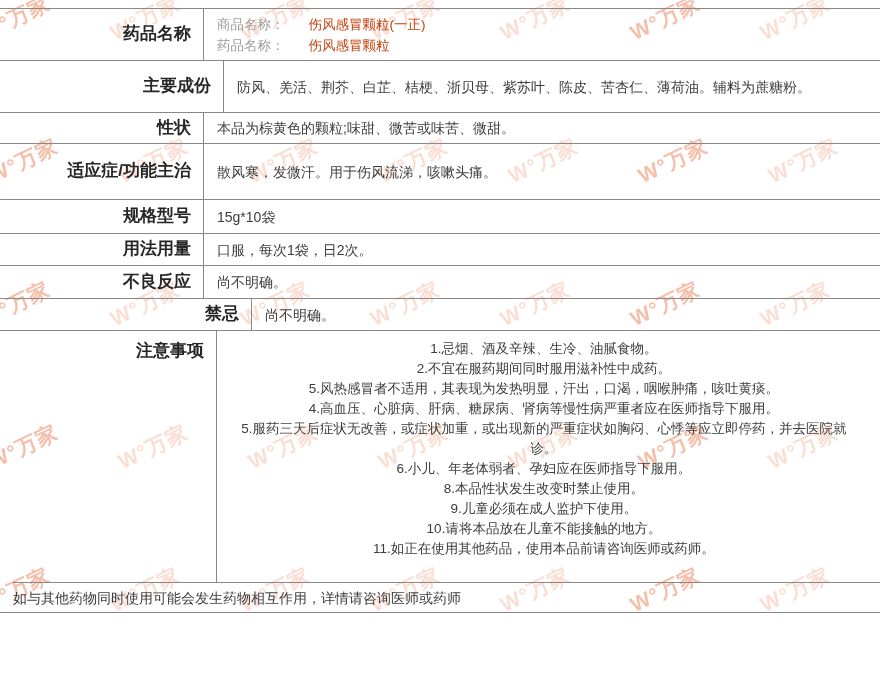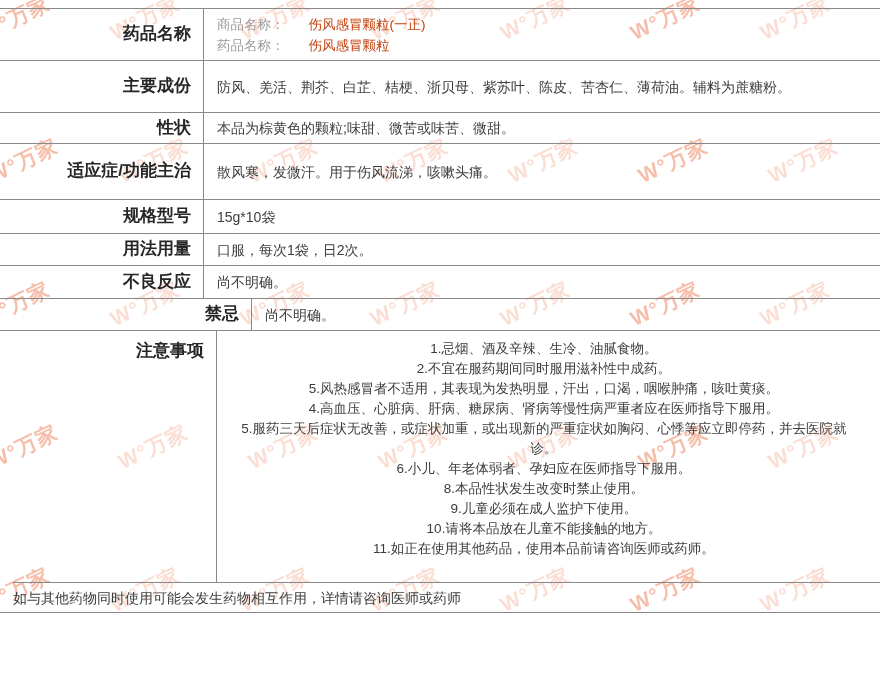--- a/index.html
+++ b/index.html
@@ -60,21 +60,21 @@
     display:flex;
     flex-direction:column;
     justify-content:center;
     padding:3px 22px 3px 13px;
     font-size:14px;
     color:#3c3c3c;
     line-height:20px;
   }
   
   .row-drug-name{height:52px;}
-  .row-ingredients{height:52px;}
+  .row-ingredients{height:52px;padding-left:20px;}
   .row-properties{height:31px;}
   .row-indications{height:56px;}
   .row-spec{height:34px;}
   .row-dosage{height:32px;}
   .row-adverse{height:33px;}
   .row-contraindications{height:32px;padding-left:48px;}
   .row-precautions{height:252px;margin-left:13px;}
   .row-interactions{height:30px;}
   
   .row-precautions .label-cell{align-items:flex-start;padding-top:8px;}

